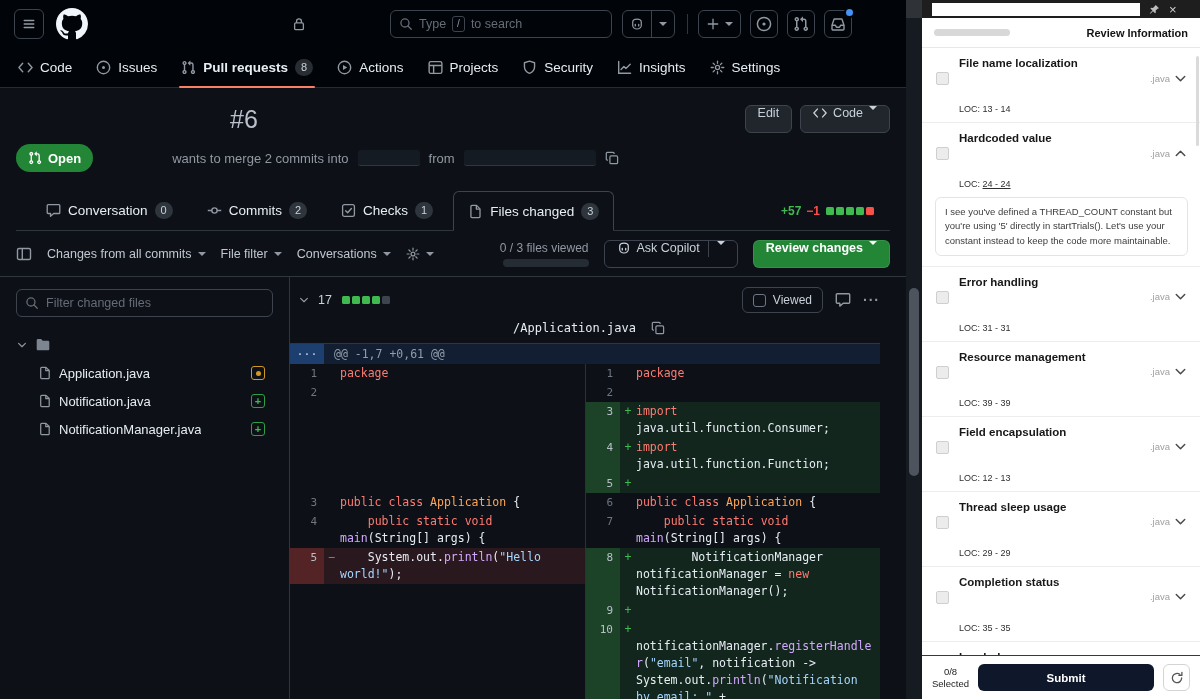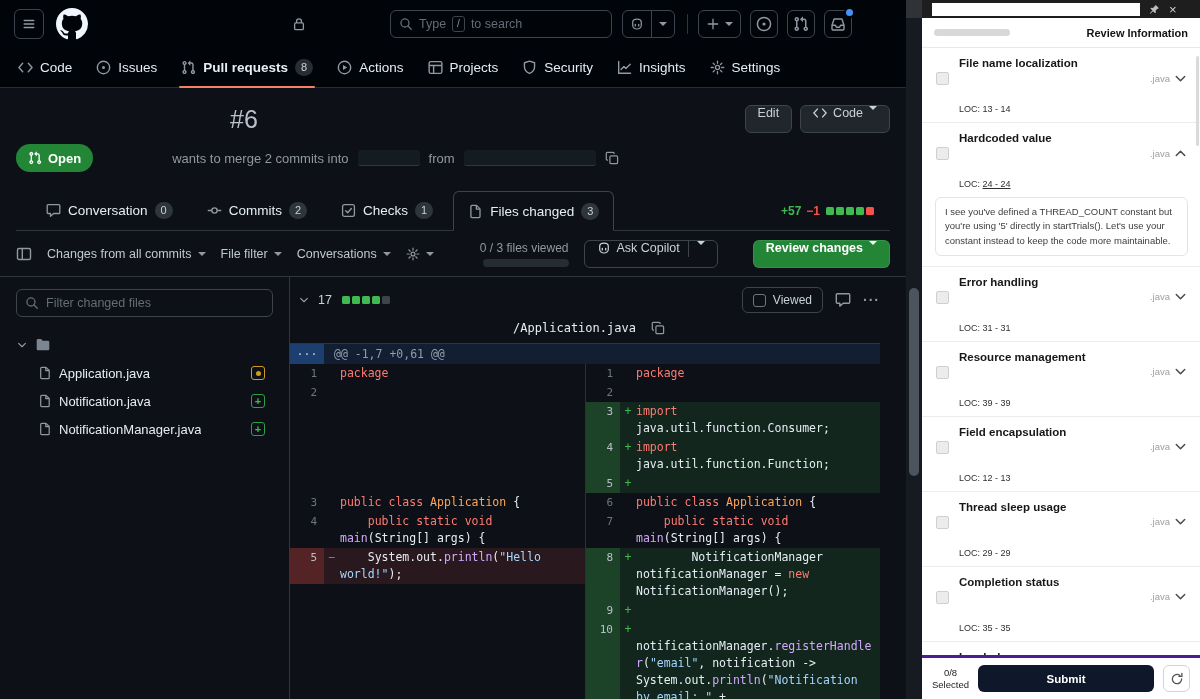--- a/index.html
+++ b/index.html
@@ -29,21 +29,21 @@
 .navitem.active{font-weight:700;}
 .navitem.active::after{content:"";position:absolute;left:8px;right:8px;bottom:0;height:2px;border-radius:2px;background:#f78166;}
 .counter{background:rgba(101,108,118,0.4);border-radius:999px;font-size:11px;line-height:17px;padding:0 6px;color:#c9d1d9;font-weight:500;}
 .prhead{padding:14px 16px 0 16px;flex:none;}
 .titlerow{display:flex;align-items:center;height:34px;}
 .prnum{margin-left:214px;font-size:25px;color:#bac1cc;font-weight:400;}
 .titlebtns{margin-left:auto;display:flex;gap:8px;}
 .btn{display:inline-flex;align-items:flex-start;gap:6px;height:28px;padding:0 12px;border:1px solid #3d444d;background:#21262d;color:#c9d1d9;border-radius:6px;font-size:12.5px;font-weight:500;cursor:pointer;}
 .btn .ic{width:14px;height:14px;}
 .btn.ghost{background:transparent;}
-.btn.green{background:#238636;border-color:rgba(240,246,252,0.1);color:#fff;font-weight:600;margin-left:20px;}
+.btn.green{background:#238636;border-color:rgba(240,246,252,0.1);color:#fff;font-weight:600;}
 .bsep{width:1px;height:16px;background:#3d444d;margin:0 2px;}
 .metarow{display:flex;align-items:center;margin-top:8px;height:28px;gap:9px;}
 .statebadge{display:inline-flex;align-items:center;gap:6px;height:28px;padding:0 12px;background:#238636;color:#fff;border-radius:999px;font-size:13px;font-weight:600;}
 .statebadge .ic{width:14px;height:14px;}
 .mergetext{color:#9198a1;font-size:13px;}
 .ml72{margin-left:70px;}
 .redact{display:inline-block;height:16px;background:#151b23;border-bottom:1px solid #2f3742;border-radius:3px;}
 .copyic{color:#9198a1;display:flex;cursor:pointer;}
 .prtabs{display:flex;align-items:flex-end;padding:0 16px;margin-top:18px;border-bottom:1px solid #30363d;flex:none;gap:6px;}
 .ptab{display:flex;align-items:center;gap:7px;height:40px;padding:0 14px;font-size:13.5px;color:#e6edf3;cursor:pointer;}
@@ -128,21 +128,21 @@
 .pbody{flex:1;min-width:0;}
 .pt{font-size:11.5px;font-weight:600;color:#171717;}
 .pmeta{display:flex;justify-content:flex-end;align-items:center;gap:3px;height:16px;margin-top:1px;}
 .pext{font-size:9.5px;color:#a0a0a0;}
 .pchevi{width:15px;height:15px;color:#4a4a4a;}
 .pchevi.up{transform:rotate(180deg);}
 .ploc{font-size:9px;color:#2f2f2f;margin-top:18px;}
 .ploc .rng.link{text-decoration:underline;}
 .pcomment{margin:8px 0 2px -24px;border:1px solid #e4e4e4;border-radius:6px;padding:7px 9px;font-size:9.5px;line-height:1.5;color:#3c3c3c;background:#fff;}
 .pscroll{position:absolute;right:1px;top:8px;width:3px;height:90px;background:#dadada;border-radius:2px;}
-.pfoot{height:44px;flex:none;border-top:3px solid #4c1d95;display:flex;align-items:center;gap:9px;padding:0 10px;}
+.pfoot{height:44px;flex:none;border-top:1px solid #4c1d95;display:flex;align-items:center;gap:9px;padding:0 10px;}
 .pcount{font-size:9.5px;color:#1c1c1c;line-height:1.25;text-align:center;}
 .psubmit{flex:1;height:27px;background:#0f172a;border-radius:6px;color:#fff;font-size:11.5px;font-weight:600;display:flex;align-items:center;justify-content:center;cursor:pointer;}
 .prefresh{width:27px;height:27px;border:1px solid #d4d4d4;border-radius:6px;display:flex;align-items:center;justify-content:center;color:#555;background:#fff;cursor:pointer;}
 </style>
 </head>
 <body>
 
 <svg width="0" height="0" style="position:absolute" aria-hidden="true">
     <defs>
 <symbol id="i-github" viewBox="0 0 16 16">

